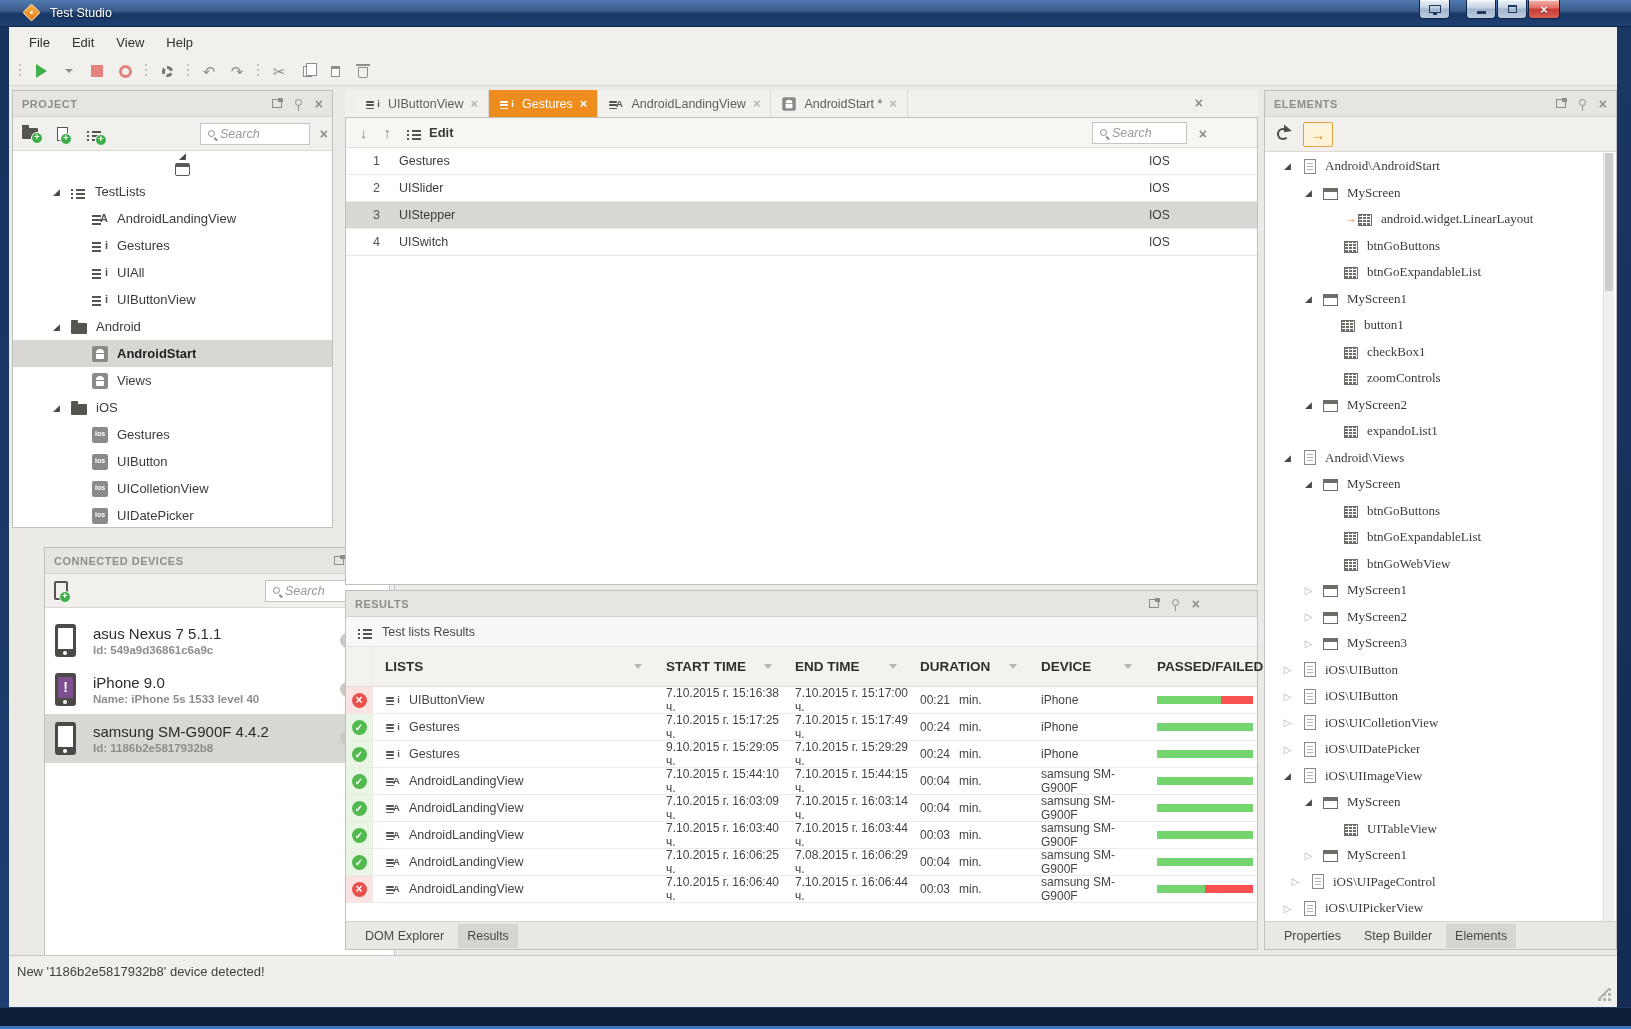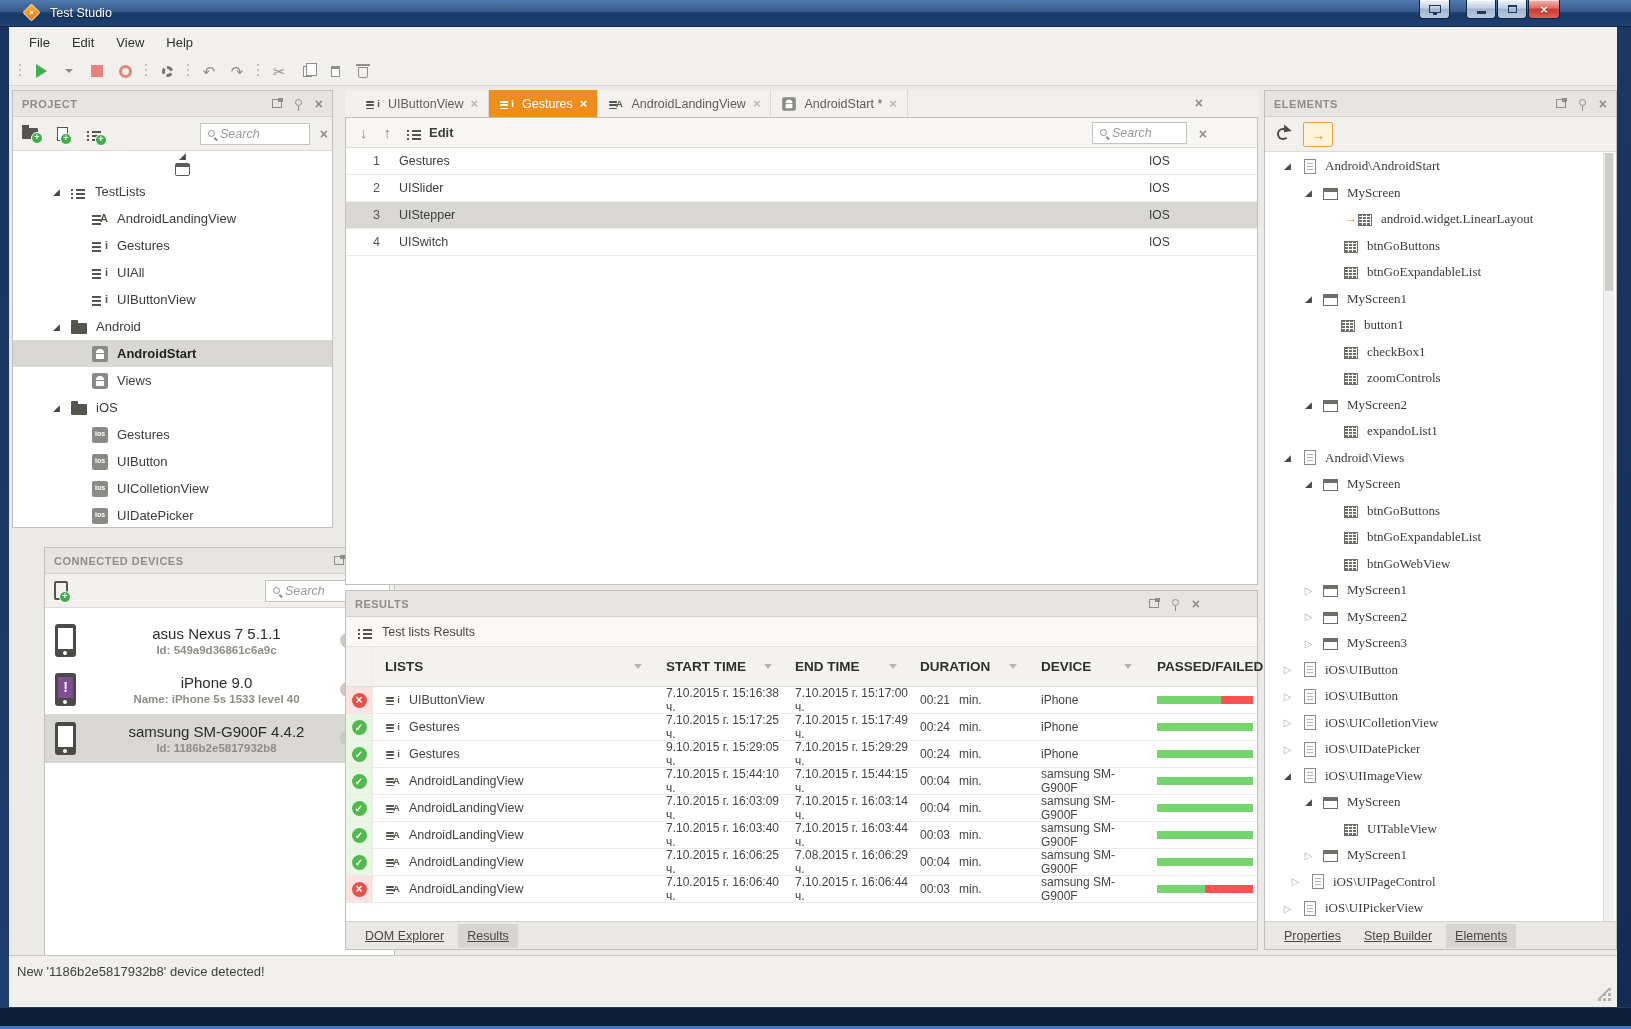--- a/index.html
+++ b/index.html
@@ -131,21 +131,21 @@
   .proj-search { position:absolute; right:22px; width:110px; }
   .proj-clear { position:absolute; right:4px; top:10px; }
   .dev-search { position:absolute; right:4px; width:125px; }
 
   .device-row { height:49px; display:flex; align-items:center; padding:0 6px 0 10px; }
   .device-row.selected { background:#d9d7d3; }
   .ic-phone { width:21px; height:33px; background:#4c4a47; border-radius:3px; position:relative; flex:none; }
   .ic-phone::before { content:""; position:absolute; left:3px; right:3px; top:4px; bottom:8px; background:#fff; }
   .ic-phone::after { content:""; position:absolute; left:8px; bottom:2px; width:4px; height:4px; background:#fff; border-radius:50%; }
   .ic-phone-alert::before { content:"!"; background:#7d4f91; color:#fff; font:bold 14px/20px "Liberation Sans",sans-serif; text-align:center; }
-  .device-text { flex:1; padding-left:17px; min-width:0;text-align:center; }
+  .device-text { flex:1; padding-left:17px; min-width:0; }
   .device-name { font-size:15px; color:#2b2b28; }
   .device-detail { font-size:11.5px; font-weight:bold; color:#8f8d88; margin-top:2px; }
   .ic-info { width:15px; height:15px; border-radius:50%; background:#cbc9c5; position:relative; flex:none; margin-right:14px; }
   .ic-info::after { content:"i"; position:absolute; left:0; right:0; top:1px; text-align:center; color:#fff; font:bold 10px/13px "Liberation Sans",sans-serif; }
   .ic-radio { width:13px; height:13px; border-radius:50%; border:2px solid #d2d0cc; flex:none; margin-right:6px;
     background:radial-gradient(circle,#c6c4c0 0 3px,transparent 3.5px); }
   .ic-phone-add { width:14px; height:19px; border:2px solid #56544f; border-radius:2px; position:relative; }
 
   
   .tabbar { position:absolute; left:336px; top:63px; width:913px; height:27px; background:#f1f0ec; display:flex; align-items:flex-end; padding-left:10px; }
@@ -200,21 +200,21 @@
   .rrow.passed .badge::after { content:"✓"; }
   .rrow.failed .badge { background:#e8504a; }
   .rrow.failed .badge::after { content:"×"; font-size:12px; }
   .rrow .ic { transform:scale(.85); margin-right:0; }
   .unit { margin-left:9px; }
   .rbar { width:96px; height:8px; display:flex; overflow:hidden; }
   .bar-pass { background:#74d46e; height:100%; }
   .bar-fail { background:#fa5151; height:100%; }
 
   .btabs { position:absolute; left:0; right:0; bottom:0; height:28px; background:#eae8e4; border-top:1px solid #d4d2ce;
-    display:flex; align-items:center; gap:5px; padding-left:10px; font-size:12.5px; color:#4a4846;text-decoration:underline; }
+    display:flex; align-items:center; gap:5px; padding-left:10px; font-size:12.5px; color:#4a4846; }
   .btab { padding:5px 9px; }
   .btab.active { background:#d7d5d1; }
 
   
   .elements-panel { left:1255px; top:63px; width:353px; height:860px; }
   .ele-toolbar { height:35px; background:#f1f0ed; border-bottom:1px solid #ddd9d4; display:flex; align-items:center; gap:14px; padding-left:12px; }
   .ic-refresh { width:12px; height:12px; border:2.5px solid #4c4a47; border-radius:50%; border-right-color:transparent; position:relative; }
   .ic-refresh::after { content:""; position:absolute; right:-4px; top:-3px; width:0; height:0;
     border-left:5px solid transparent; border-right:5px solid transparent; border-top:6px solid #4c4a47; transform:rotate(40deg); }
   .btn-arrow { width:30px; height:25px; border:1px solid #e9a23b; background:#fdf3da; border-radius:2px;

